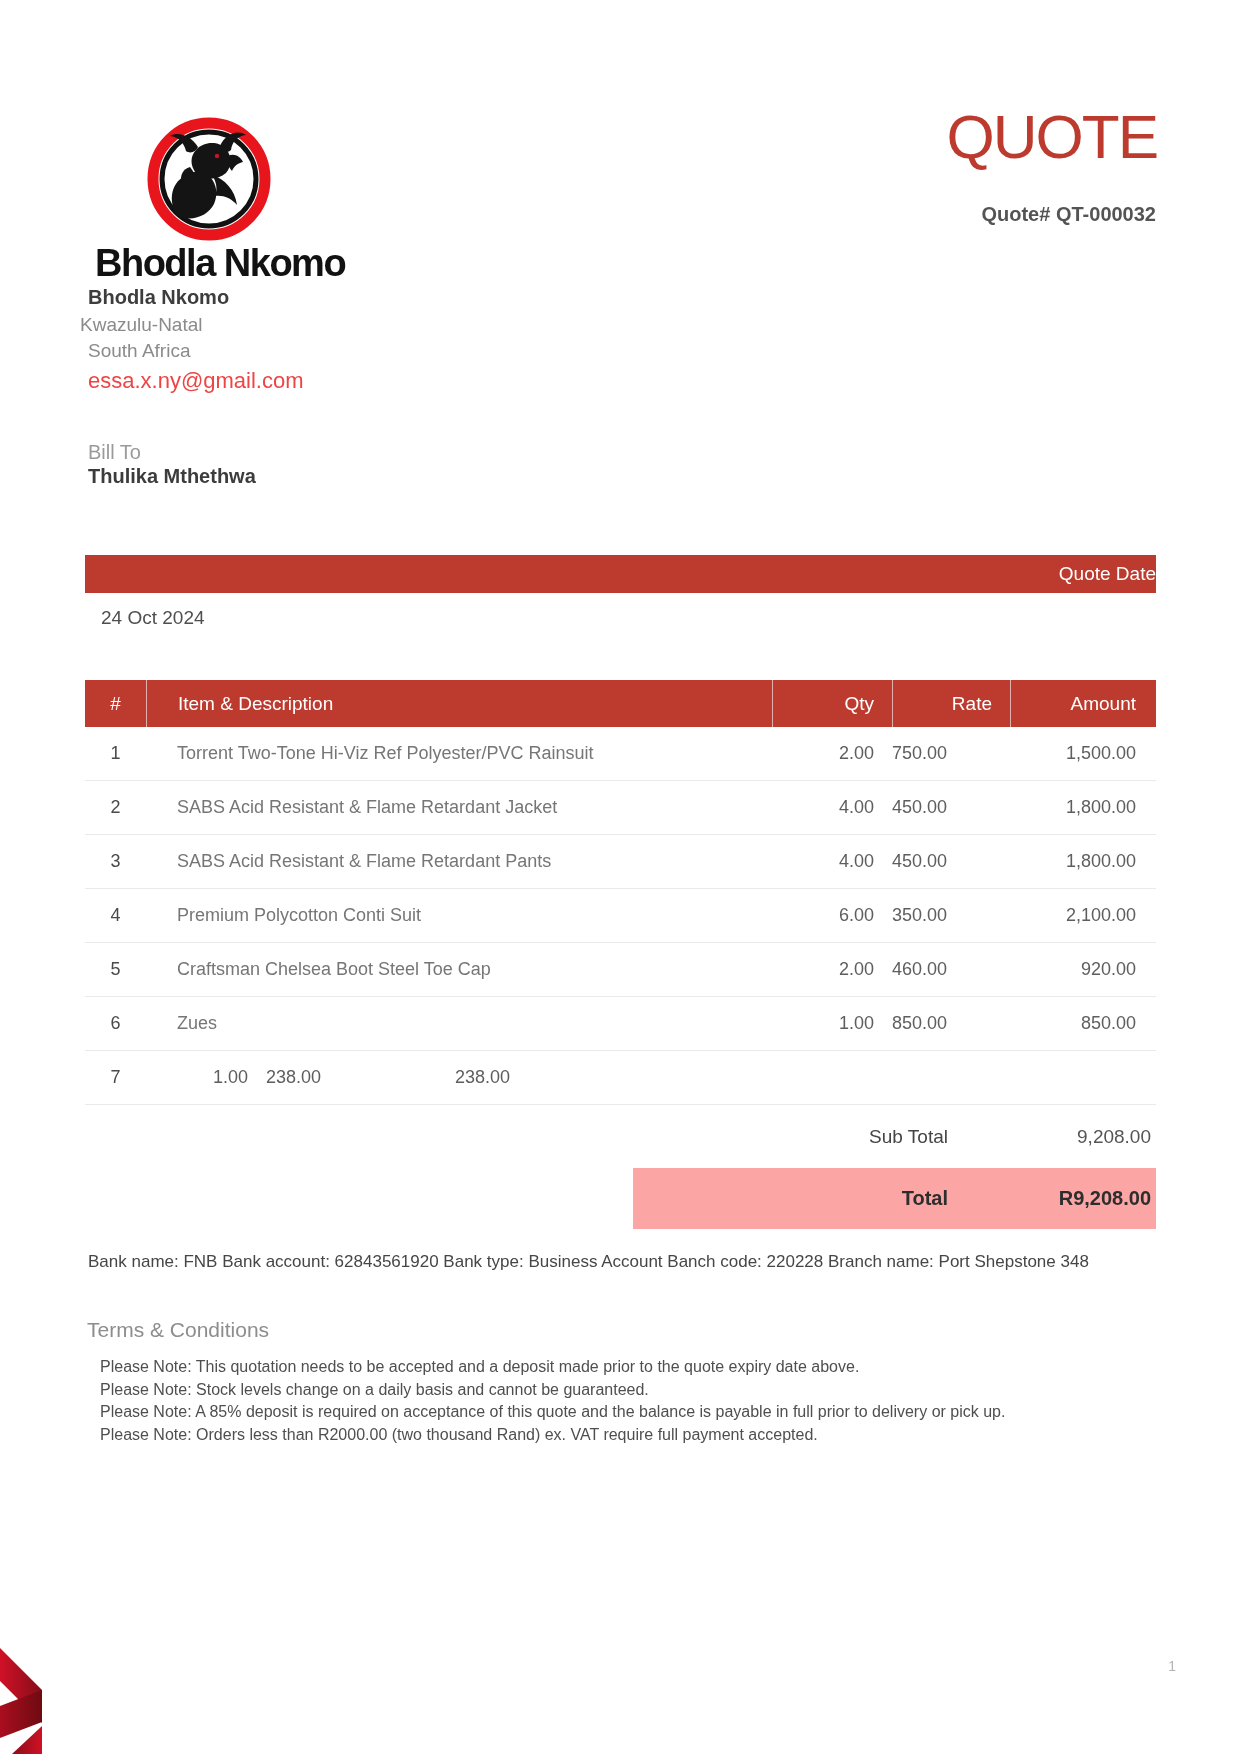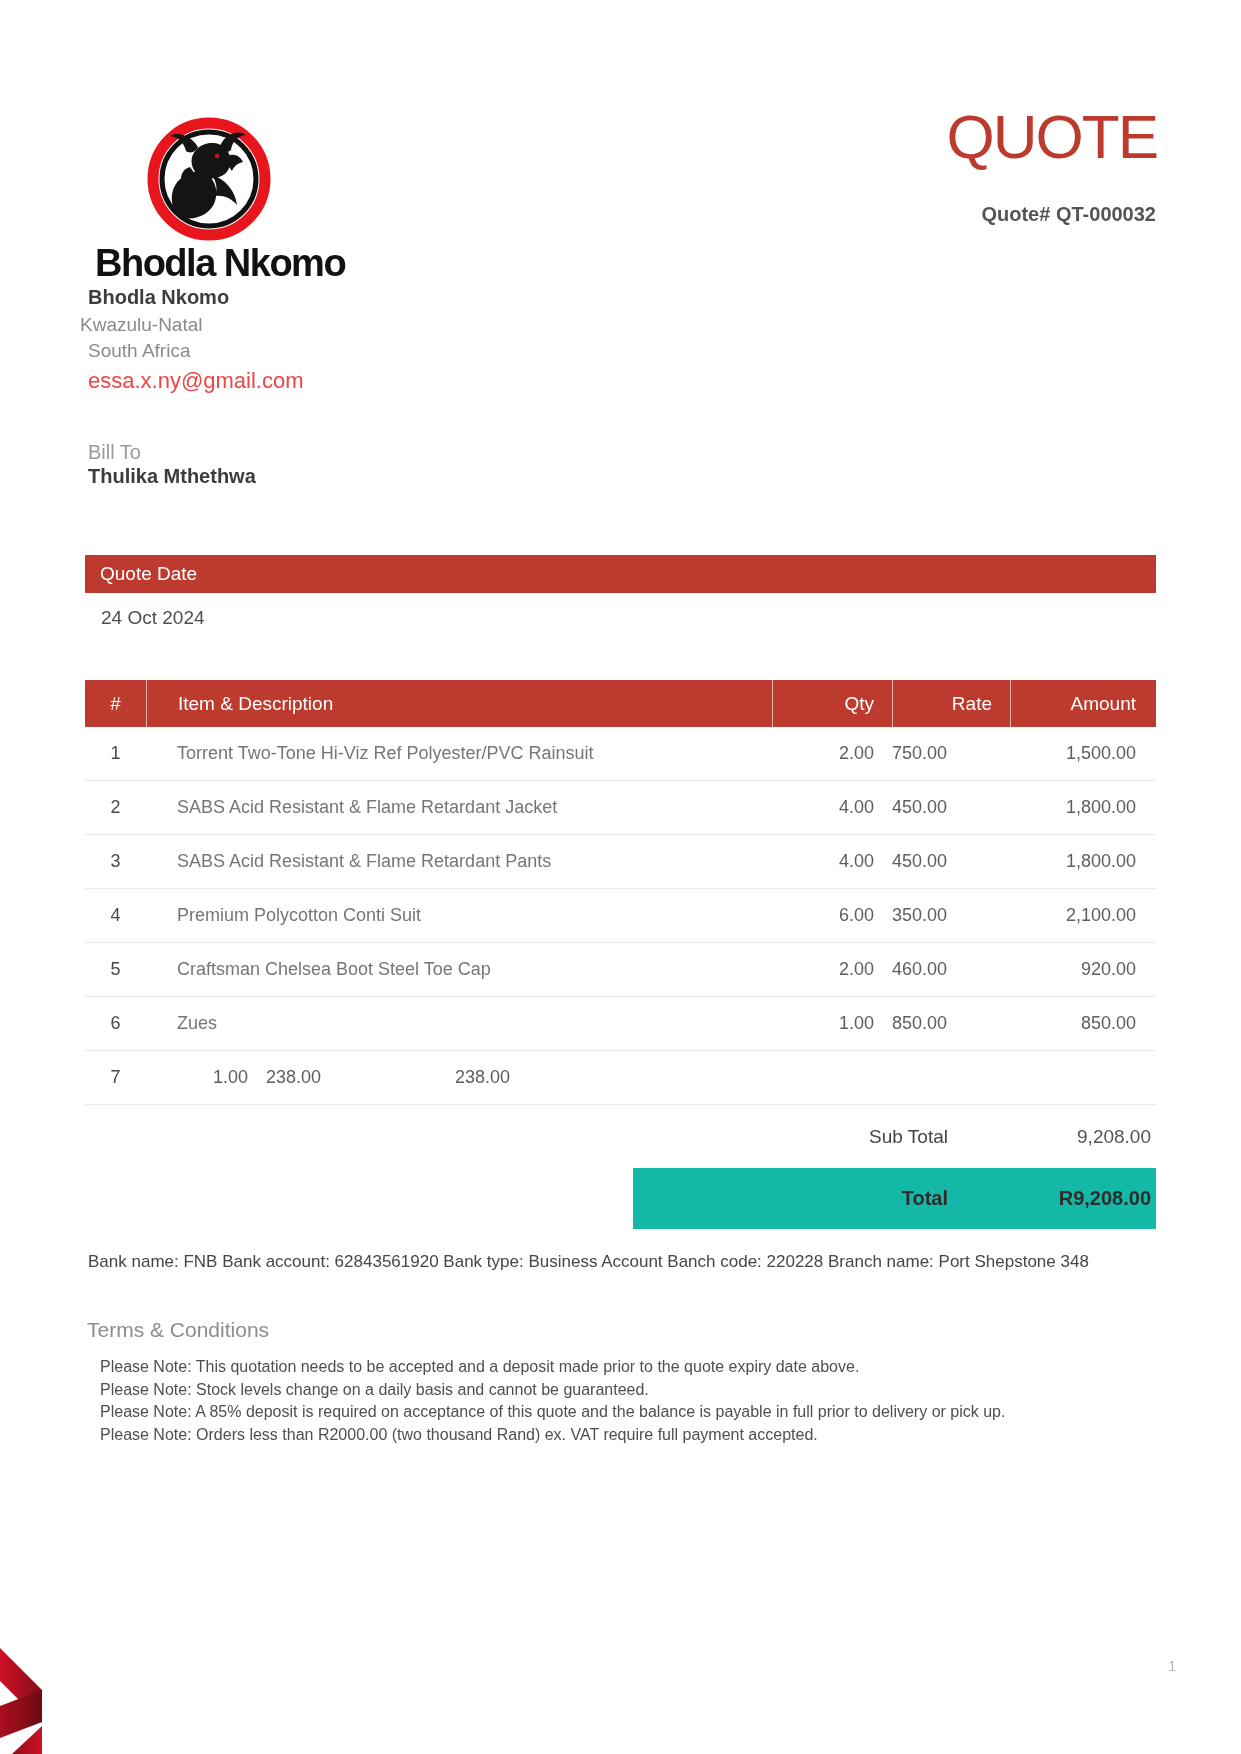--- a/index.html
+++ b/index.html
@@ -30,21 +30,21 @@
     font-size:20px; font-weight:bold; color:#545454;margin-top:13px;
   }
 
   .billto-label { position:absolute; left:88px; top:441px; font-size:20px; color:#9a9a9a; }
   .billto-name  { position:absolute; left:88px; top:465px; font-size:20px; font-weight:bold; color:#3c3c3c; }
 
   
   .qdate-bar {
     position:absolute; left:85px; top:555px; width:1071px; height:38px;
     background:#bc3a2e; color:#ffffff; font-size:19px;
-    display:flex; align-items:center; padding-left:15px;
+    display:flex; align-items:center; padding-left:15px;justify-content:flex-end;
   }
   .qdate-value { position:absolute; left:101px; top:607px; font-size:19px; color:#4f4f4f; }
 
   
   .items { position:absolute; left:85px; top:680px; width:1071px; }
   .thead {
     display:flex; height:47px; align-items:center;
     background:#bc3a2e; color:#ffffff; font-size:19px;
   }
   .thead > div + div { border-left:1px solid rgba(255,255,255,.6); height:100%; display:flex; align-items:center; }
@@ -64,21 +64,21 @@
 
   
   .subtotal-row {
     position:absolute; left:85px; top:1105px; width:1071px; height:63px;
     display:flex; align-items:center; font-size:19px;
   }
   .subtotal-row .t-label { flex:1; text-align:right; color:#454545; }
   .subtotal-row .t-value { width:208px; text-align:right; padding-right:5px; color:#555; }
   .total-row {
     position:absolute; left:633px; top:1168px; width:523px; height:61px;
-    background:#14b8a6; display:flex; align-items:center;
+    background:#fca5a5; display:flex; align-items:center;
     font-size:20px; font-weight:bold; color:#2d2d2d;justify-content:flex-end;
   }
   .total-row .t-label { flex:1; text-align:right; }
   .total-row .t-value { width:208px; text-align:right; padding-right:5px; }
 
   
   .bank-line { position:absolute; left:88px; top:1252px; width:1070px; font-size:17px; color:#464646; }
   .terms-heading { position:absolute; left:87px; top:1318px; font-size:21px; color:#8d8d8d; }
   .terms-body { position:absolute; left:100px; top:1356px; width:1070px; font-size:16px; line-height:22.5px; color:#4f4f4f; }
 

